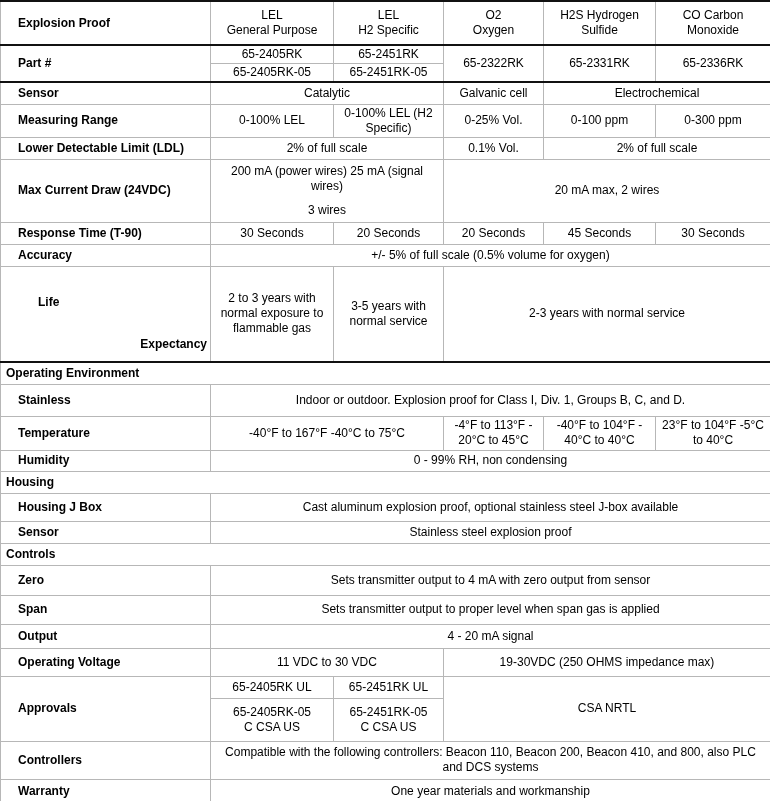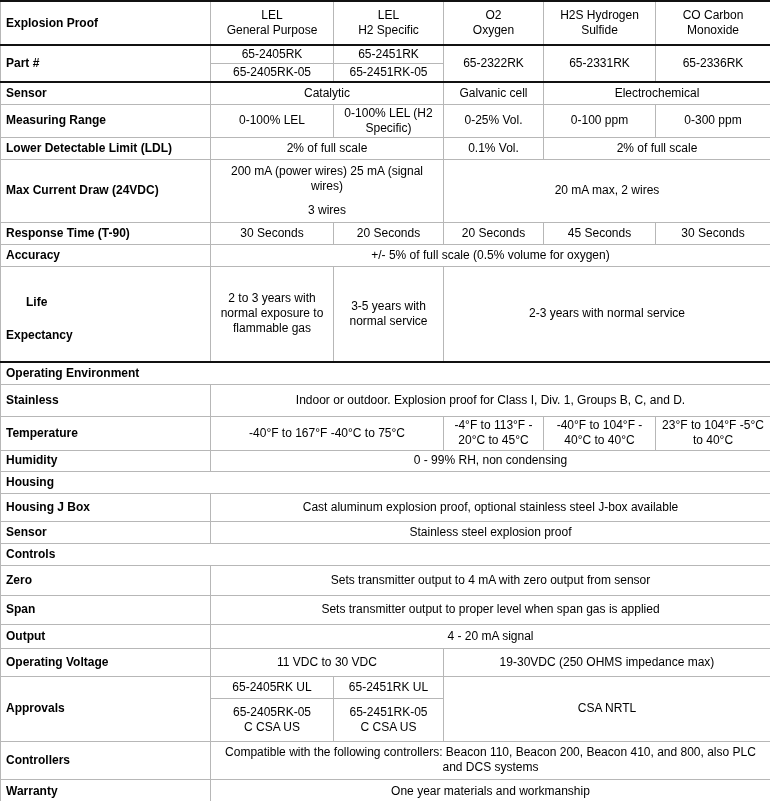--- a/index.html
+++ b/index.html
@@ -20,28 +20,28 @@
     padding:1px 3px;
     vertical-align:middle;
     overflow:hidden;
     box-sizing:border-box;
     font-weight:normal;
     text-align:center;
   }
   .lbl {
     text-align:left;
     font-weight:bold;
-    padding-left:5px;
+    padding-left:17px;
   }
   th { font-weight:normal; }
   .db { border-bottom:2px solid #111111; }     
   .sec { text-align:left; font-weight:bold; padding-left:5px;margin-top:36px; }
   .life-lbl { vertical-align:top; }
   .life-lbl .l1 { margin-top:27px; text-align:left;margin-left:20px; }
-  .life-lbl .l2 { margin-top:18px; text-align:left; }
+  .life-lbl .l2 { margin-top:27px; text-align:right; }
   .mc-gap { margin-top:9px; }
 </style>
 </head>
 <body>
 
 <table class="spec">
   <colgroup>
     <col style="width:210px">
       <col style="width:123px">
       <col style="width:110px">

